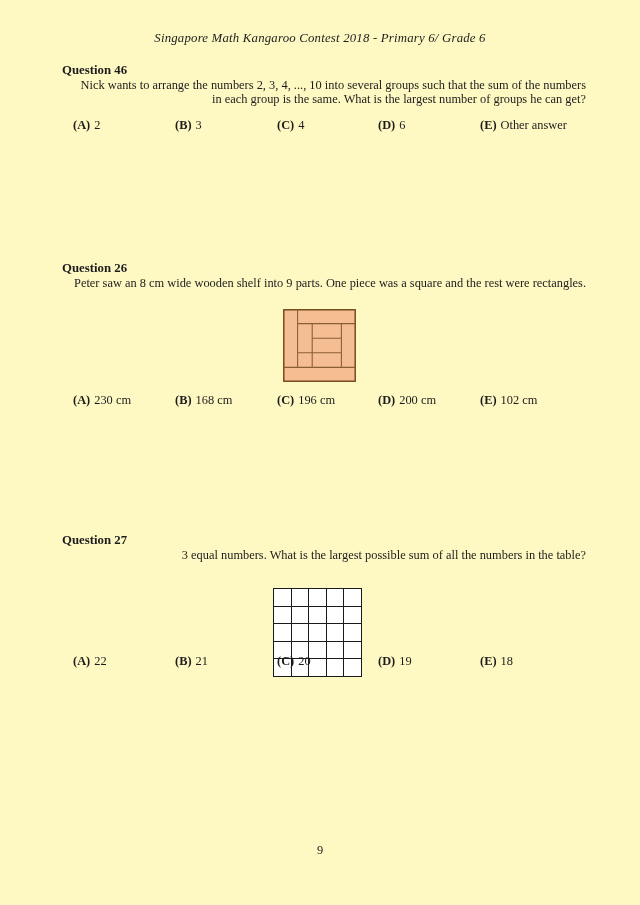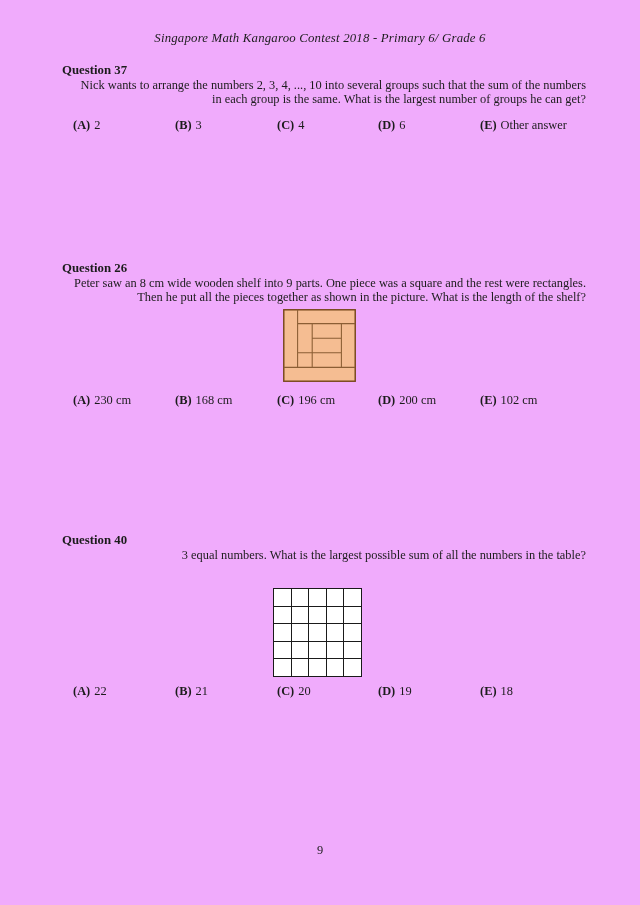--- a/index.html
+++ b/index.html
@@ -1,17 +1,17 @@
 <!DOCTYPE html>
 <html><head>
 <meta charset="utf-8">
 <style>
   html,body{margin:0;padding:0;background:#e8e8e8;}
   .page{
-    position:relative;width:640px;height:905px;background:#f0abfc;
+    position:relative;width:640px;height:905px;background:#fef9c3;
     font-family:"Liberation Serif", serif;color:#1c1c1c;overflow:hidden;
   }
   .header{
     position:absolute;top:31px;left:0;width:640px;text-align:center;
     font-style:italic;font-size:12.8px;letter-spacing:0.2px;
   }
   .q{position:absolute;left:62px;width:524px;}
   .qtitle{font-weight:bold;font-size:12.8px;line-height:15px;}
   .qline{font-size:12.4px;line-height:14.2px;white-space:nowrap;text-align:right;}
   .opts{position:absolute;left:0;width:560px;height:16px;font-size:12.4px;}
@@ -32,55 +32,54 @@
   }
 </style>
 </head>
 <body>
 
 <div class="page">
 
   <div class="header">Singapore Math Kangaroo Contest 2018 - Primary 6/ Grade 6</div>
 
   <div class="q" style="top:63px">
-    <div class="qtitle">Question 37</div>
+    <div class="qtitle">Question 46</div>
     <div class="qline">Nick wants to arrange the numbers 2, 3, 4, ..., 10 into several groups such that the sum of the numbers</div>
     <div class="qline">in each group is the same. What is the largest number of groups he can get?</div>
   </div>
   <div class="opts" style="top:118px">
     <span class="opt o1"><span class="ol">(A)</span><span class="ov">2</span></span>
     <span class="opt o2"><span class="ol">(B)</span><span class="ov">3</span></span>
     <span class="opt o3"><span class="ol">(C)</span><span class="ov">4</span></span>
     <span class="opt o4"><span class="ol">(D)</span><span class="ov">6</span></span>
     <span class="opt o5"><span class="ol">(E)</span><span class="ov">Other answer</span></span>
   </div>
 
   <div class="q" style="top:261px">
     <div class="qtitle">Question 26</div>
     <div class="qline">Peter saw an 8 cm wide wooden shelf into 9 parts. One piece was a square and the rest were rectangles.</div>
-    <div class="qline">Then he put all the pieces together as shown in the picture. What is the length of the shelf?</div>
   </div>
 
   <div class="figwrap">
     <svg width="73" height="73" viewBox="0 0 75 75">
       <rect x="0.8" y="0.8" width="73.4" height="73.4" stroke-width="1.5" stroke="#77481C" fill="#F5BD92"></rect>
       <path d="M15 0.8 L15 60 M15 15 L74.2 15 M0.8 60 L74.2 60 M60 15 L60 60 M30 15 L30 60 M30 30 L60 30 M15 45 L60 45" fill="none" stroke-width="1.1" stroke="#8B5E34"></path>
     </svg>
   </div>
 
   <div class="opts" style="top:393px">
     <span class="opt o1"><span class="ol">(A)</span><span class="ov">230 cm</span></span>
     <span class="opt o2"><span class="ol">(B)</span><span class="ov">168 cm</span></span>
     <span class="opt o3"><span class="ol">(C)</span><span class="ov">196 cm</span></span>
     <span class="opt o4"><span class="ol">(D)</span><span class="ov">200 cm</span></span>
     <span class="opt o5"><span class="ol">(E)</span><span class="ov">102 cm</span></span>
   </div>
 
   <div class="q" style="top:533px">
-    <div class="qtitle">Question 40</div>
+    <div class="qtitle">Question 27</div>
     <div class="qline">3 equal numbers. What is the largest possible sum of all the numbers in the table?</div>
   </div>
 
   <div class="grid">
     <div class="cell"></div>
     <div class="cell"></div>
     <div class="cell"></div>
     <div class="cell"></div>
     <div class="cell"></div>
     <div class="cell"></div>
@@ -98,21 +97,21 @@
     <div class="cell"></div>
     <div class="cell"></div>
     <div class="cell"></div>
     <div class="cell"></div>
     <div class="cell"></div>
     <div class="cell"></div>
     <div class="cell"></div>
     <div class="cell"></div>
   </div>
 
-  <div class="opts" style="top:684px">
+  <div class="opts" style="top:654px">
     <span class="opt o1"><span class="ol">(A)</span><span class="ov">22</span></span>
     <span class="opt o2"><span class="ol">(B)</span><span class="ov">21</span></span>
     <span class="opt o3"><span class="ol">(C)</span><span class="ov">20</span></span>
     <span class="opt o4"><span class="ol">(D)</span><span class="ov">19</span></span>
     <span class="opt o5"><span class="ol">(E)</span><span class="ov">18</span></span>
   </div>
 
   <div class="footer">9</div>
 
 </div>

